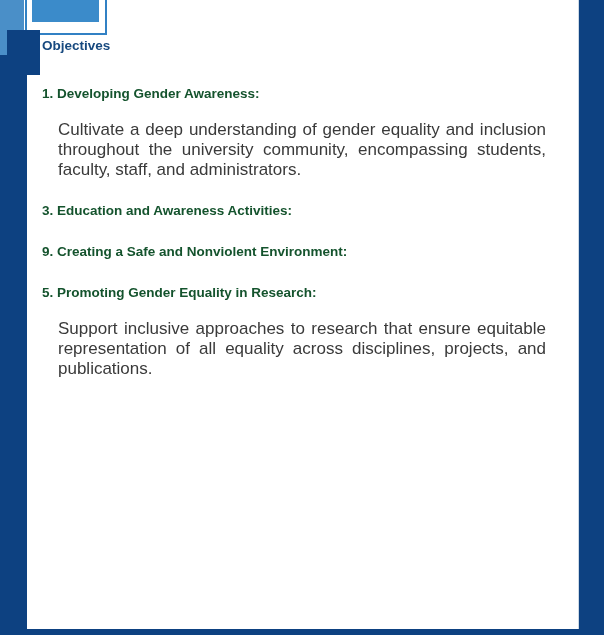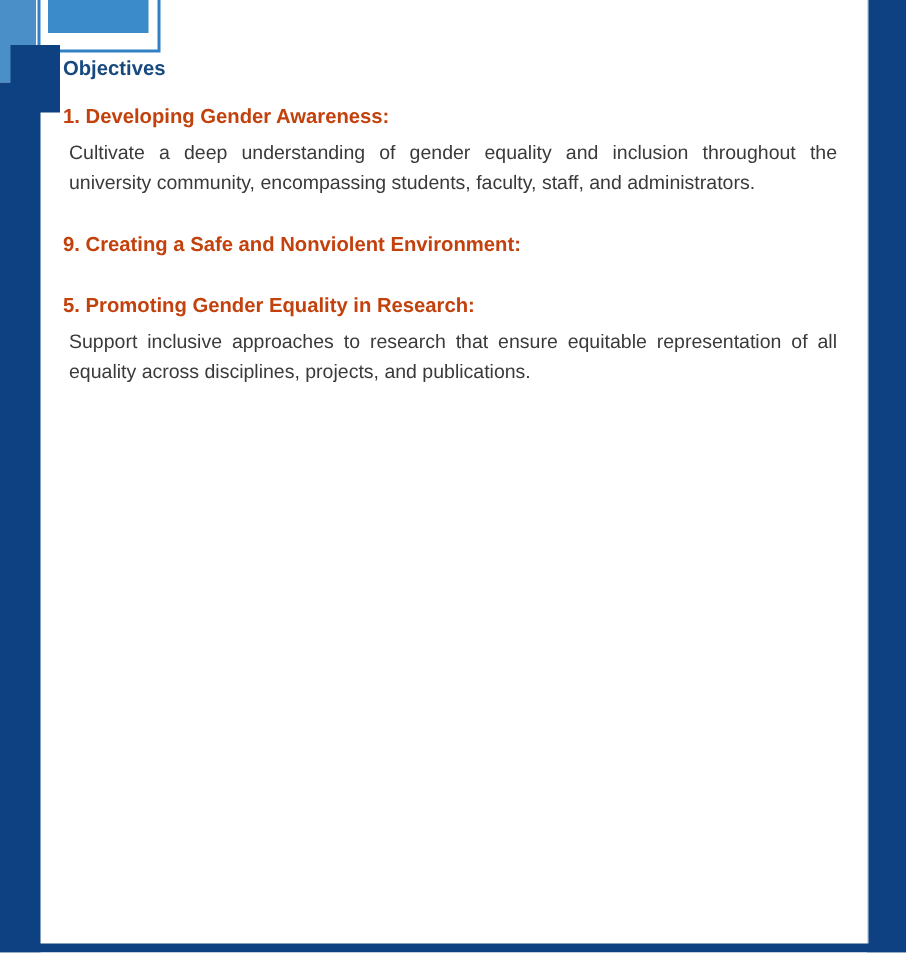--- a/index.html
+++ b/index.html
@@ -29,35 +29,35 @@
       position: absolute;
       left: 42px;
       top: 36px;
       width: 520px;
     }
     .page-title {
       font-size: 13.5px;
       font-weight: bold;
       color: #17497f;
       line-height: 20px;
-      margin: 0 0 12px 0;
+      margin: 0 0 28px 0;
     }
     .section { margin: 0 0 21px 0; }
     .section-heading {
       font-size: 13.5px;
       font-weight: bold;
-      color: #c2410c;
+      color: #14532d;
       line-height: 20px;
       margin: 0;
     }
     .section-body {
-      font-size: 13px;
+      font-size: 17px;
       color: #3a3a3a;
       line-height: 20px;
-      margin: 4px;
+      margin: 16px;
       text-align: justify;
     }
   </style>
 </head>
 <body>
 
 <div class="shape corner-blue-rect"></div>
 <div class="shape top-frame-box"></div>
 <div class="shape top-frame-fill"></div>
 <div class="shape corner-navy-square"></div>
@@ -69,20 +69,21 @@
 
   <h1 class="page-title">Objectives</h1>
 
   <div class="section">
     <h2 class="section-heading">1. Developing Gender Awareness:</h2>
     <p class="section-body">Cultivate a deep understanding of gender equality and inclusion throughout the university community, encompassing students, faculty, staff, and administrators.</p>
   </div>
 
 
   <div class="section">
+    <h2 class="section-heading">3. Education and Awareness Activities:</h2>
   </div>
 
   <div class="section">
     <h2 class="section-heading">9. Creating a Safe and Nonviolent Environment:</h2>
   </div>
 
   <div class="section">
     <h2 class="section-heading">5. Promoting Gender Equality in Research:</h2>
     <p class="section-body">Support inclusive approaches to research that ensure equitable representation of all equality across disciplines, projects, and publications.</p>
   </div>

